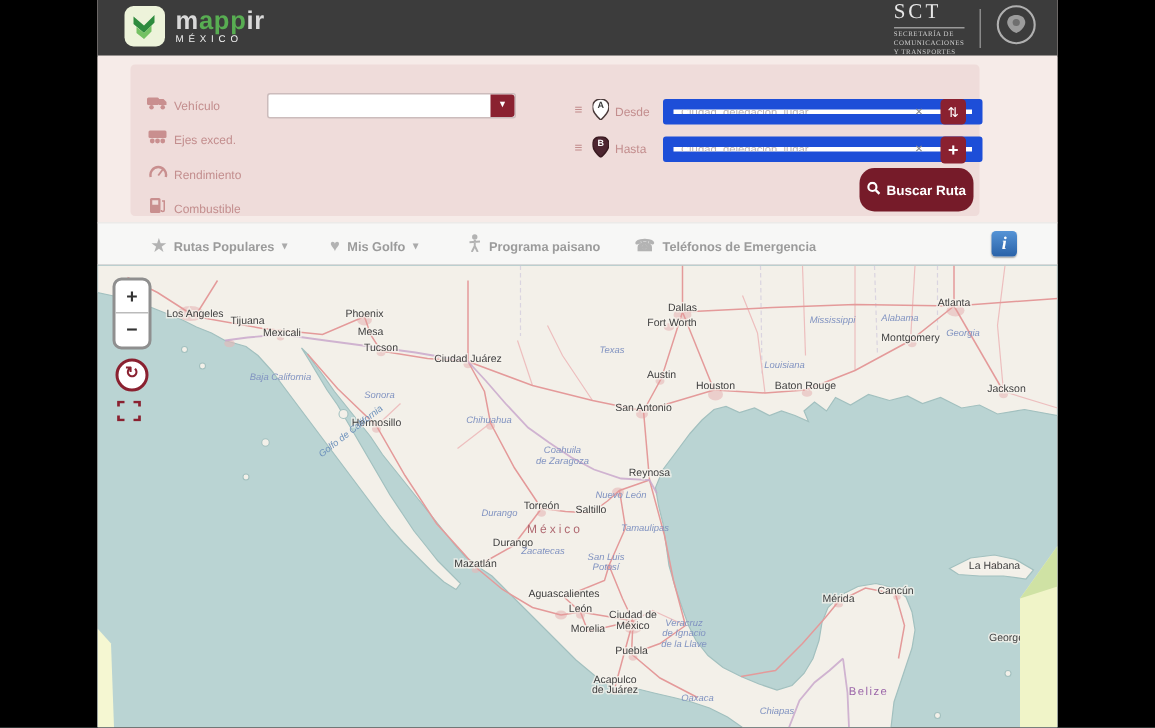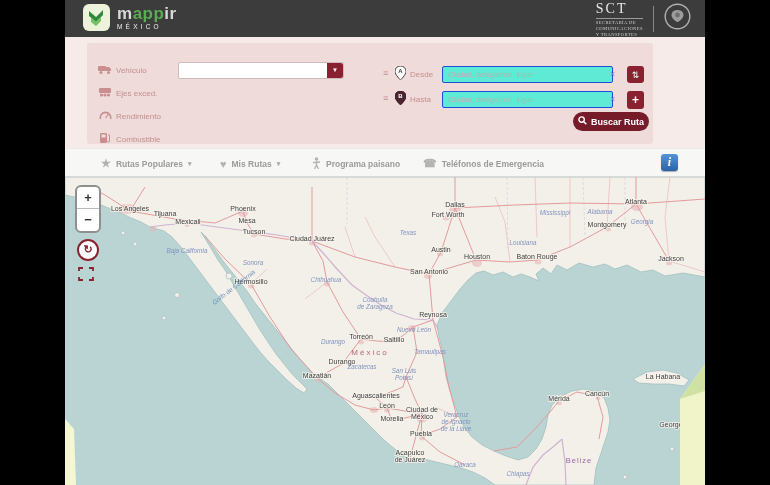--- a/index.html
+++ b/index.html
@@ -30,26 +30,26 @@
   .f-lab{position:absolute;left:51px;font-size:8px;color:#c38e8e;}
   .select{position:absolute;left:113px;width:166px;height:17px;background:#fff;border:1px solid #ccbcbc;border-radius:2px;display:flex;box-sizing:border-box;}
   .sel-txt{flex:1;font-size:10px;color:#4a4a4a;padding:4px 0 0 5px;overflow:hidden;white-space:nowrap;margin-top:27px;}
   .sel-btn{width:16px;background:#8a2130;color:#fff;font-size:6px;display:flex;align-items:center;justify-content:center;border-radius:0 2px 2px 0;}
   .r-row{position:absolute;height:17px;}
   .drag{position:absolute;left:318px;top:3px;color:#c38e8e;font-size:9px;line-height:9px;}
   .pin{position:absolute;left:330px;top:0;width:11px;height:14px;}
   .pin span{position:absolute;top:2px;left:0;width:11px;text-align:center;font-size:6px;font-weight:bold;}
   .pin-a span{color:#3a3a3a;} .pin-b span{color:#fff;}
   .r-lab{position:absolute;left:345px;top:4px;font-size:8px;color:#c38e8e;text-align:center;}
-  .r-inp{position:absolute;left:377px;top:0;width:171px;height:17px;box-sizing:border-box;border:1px solid #1d4ed8;border-radius:2px;background:#5eead4;font-size:7.5px;color:#555;padding:0 14px 0 5px;font-family:"Liberation Sans",sans-serif;}
+  .r-inp{position:absolute;left:377px;top:0;width:213px;height:17px;box-sizing:border-box;border:7px solid #1d4ed8;border-radius:2px;background:#ffffff;font-size:7.5px;color:#555;padding:0 14px 0 5px;font-family:"Liberation Sans",sans-serif;}
   .r-inp::placeholder{color:#b9b2b2;}
   .r-clear{position:absolute;left:545px;top:3px;font-size:9px;color:#8a8a8a;cursor:pointer;}
   .r-btn{position:absolute;left:562px;top:0;width:17px;height:17px;background:#8a2130;border-radius:3px;color:#fff;display:flex;align-items:center;justify-content:center;}
   .btn-swap{font-size:9px;} .btn-add{font-size:12px;font-weight:bold;padding-bottom:1px;}
-  .buscar{position:absolute;left:508px;top:75px;width:76px;height:19px;background:#761b29;border-radius:10px;color:#fff;font-size:9px;font-weight:bold;display:flex;align-items:center;justify-content:center;gap:4px;}
+  .buscar{position:absolute;left:508px;top:75px;width:76px;height:29px;background:#761b29;border-radius:10px;color:#fff;font-size:9px;font-weight:bold;display:flex;align-items:center;justify-content:center;gap:4px;}
 
   
   .nav{position:absolute;left:0;top:148px;width:640px;height:29px;background:#f7f7f6;border-top:1px solid #eceae8;border-bottom:1px solid #d9d9d9;box-sizing:border-box;}
   .nav-item{position:absolute;top:0;height:29px;display:flex;align-items:center;gap:5px;color:#9b9b9b;font-size:8.5px;font-weight:bold;}
   .nav-ico{color:#b3b3b3;font-size:11px;}
   .nav-caret{color:#aaa;font-size:7px;}
   .info-btn{position:absolute;right:27px;top:5px;width:17px;height:17px;border-radius:3px;background:linear-gradient(#5694d6,#2a62a8);color:#fff;font-family:"Liberation Serif",serif;font-style:italic;font-weight:bold;font-size:12px;display:flex;align-items:center;justify-content:center;box-shadow:0 1px 1px rgba(0,0,0,.3);}
 
   
   .map{position:absolute;left:0;top:177px;width:640px;height:308px;background:#bad4d3;}
@@ -185,21 +185,21 @@
   </div>
 
   <div class="nav">
     <div class="nav-item" style="left:36px;">
       <span class="nav-ico">★</span>
       <span>Rutas Populares</span>
       <span class="nav-caret">▾</span>
     </div>
     <div class="nav-item" style="left:155px;">
       <span class="nav-ico">♥</span>
-      <span>Mis Rutas</span>
+      <span>Mis Golfo</span>
       <span class="nav-caret">▾</span>
     </div>
     <div class="nav-item" style="left:247px;">
       <span class="nav-ico">
         <svg width="9" height="12" viewBox="0 0 9 12">
             <circle cx="4.5" cy="2" r="1.8" fill="#b3b3b3"></circle>
             <path d="M4.5,4 L4.5,8 M1,5.5 L8,5 M4.5,8 L2.5,12 M4.5,8 L6.5,12" stroke="#b3b3b3" stroke-width="1.3" fill="none"></path>
           </svg>
       </span>
       <span>Programa paisano</span>

